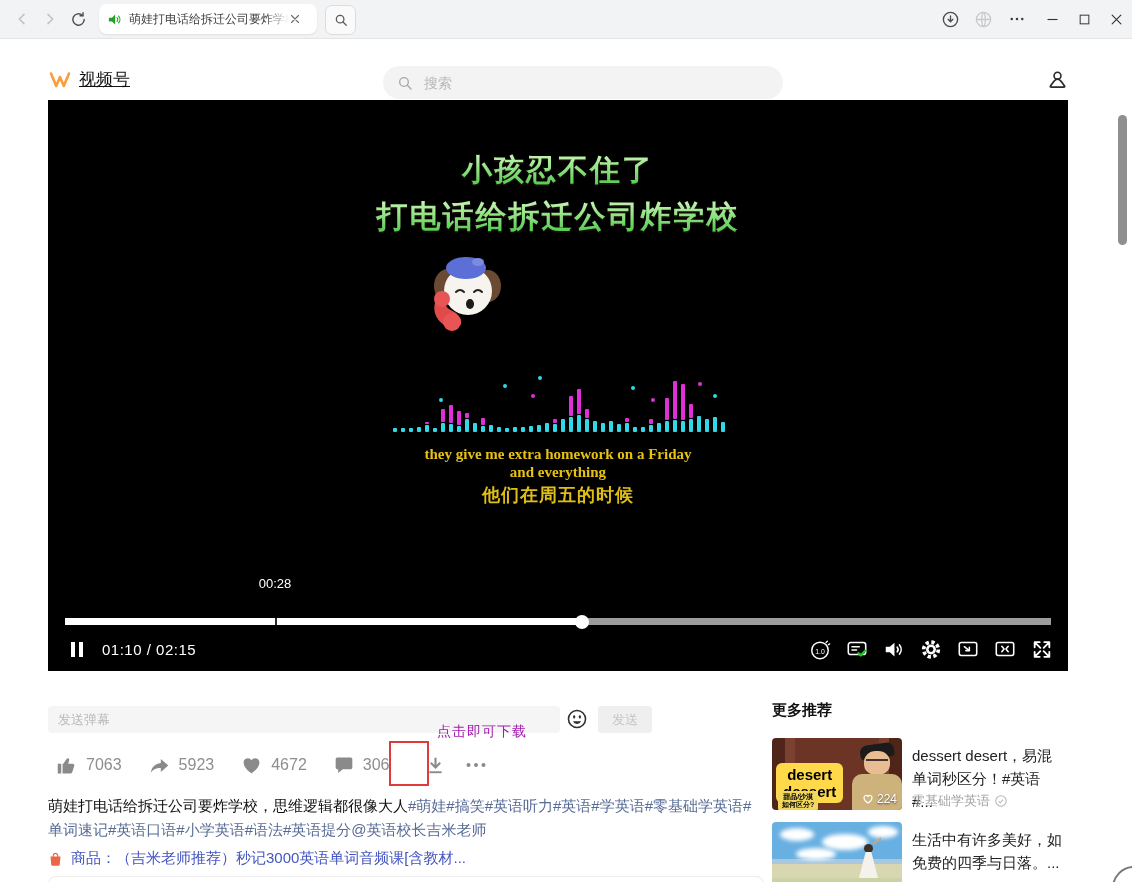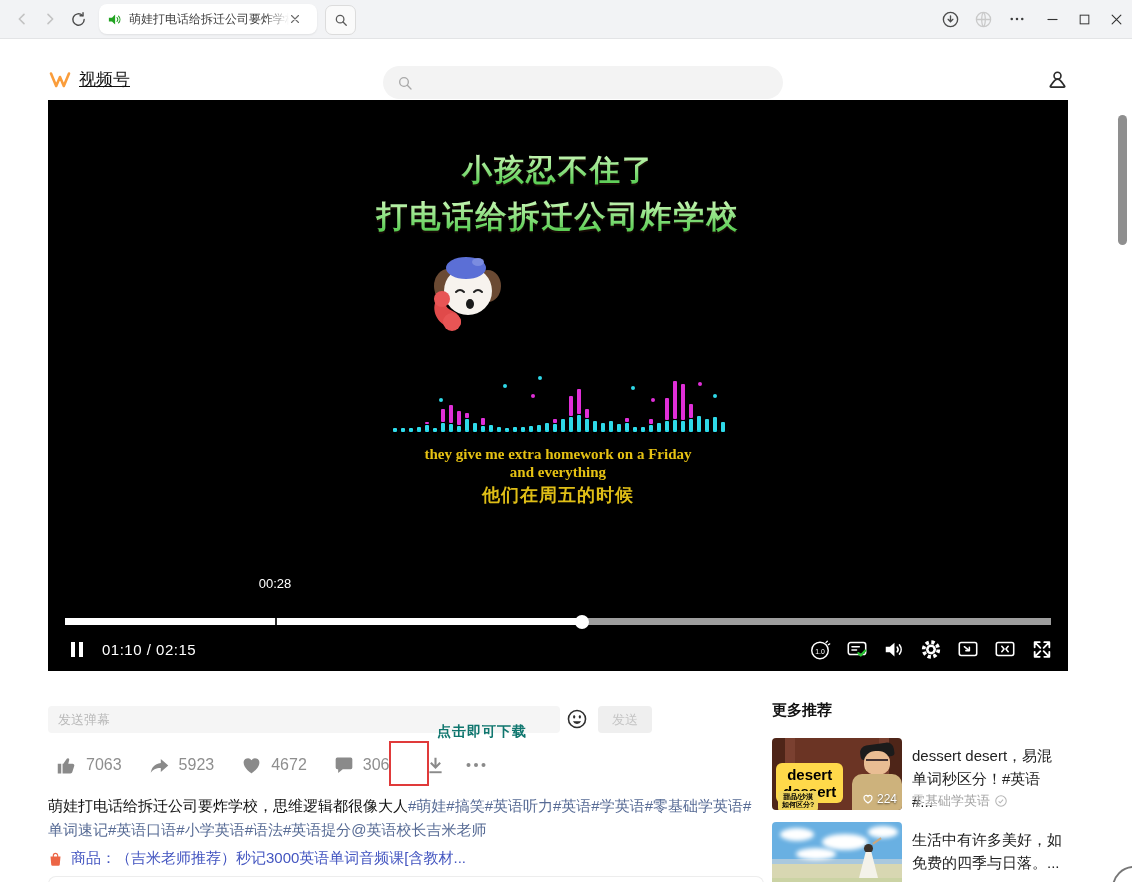--- a/index.html
+++ b/index.html
@@ -51,21 +51,21 @@
   .ctl{width:22px;height:22px;display:flex;align-items:center;justify-content:center;cursor:pointer;}
 
   
   #danmaku-input{left:48px;top:706px;width:512px;height:27px;background:#f5f5f5;border:0;border-radius:4px;outline:0;
     padding:0 10px;box-sizing:border-box;font-size:13px;color:#c2410c;font-family:"Liberation Sans","DejaVu Sans",sans-serif;}
   #danmaku-input::placeholder{color:#b9b9b9;}
   #send-btn{left:598px;top:706px;width:54px;height:27px;background:#efefef;border-radius:4px;display:flex;align-items:center;
     justify-content:center;font-size:13px;color:#c5c5c5;}
 
   
-  #dl-note{left:437px;top:723px;font-size:14px;font-weight:bold;color:#0f766e;letter-spacing:1px;}
+  #dl-note{left:437px;top:723px;font-size:14px;font-weight:normal;color:#a21caf;letter-spacing:1px;}
   #dl-box{left:389px;top:741px;width:40px;height:45px;border:2px solid #e03a3a;box-sizing:border-box;}
 
   
   #stats{left:56px;top:750px;height:30px;display:flex;align-items:center;text-align:center;}
   .stat{display:flex;align-items:center;gap:9px;margin-right:27px;cursor:pointer;}
   .stat-num{font-size:16px;color:#8e8e8e;}
   .sicon{fill:#8a8a8a;}
 
   
   #desc{left:48px;top:794px;width:716px;font-size:15px;line-height:24px;color:#111;}
@@ -174,20 +174,21 @@
       <path d="M3 4.5 L8.2 17 L12 8 L15.8 17 L21 4.5"></path>
     </svg>
     <span id="brand-text">视频号</span>
   </div>
 
   <div class="abs" id="site-search">
     <svg width="16" height="16" viewBox="0 0 24 24" fill="none" stroke="#a8a8a8" stroke-width="2" stroke-linecap="round" style="margin:0 9px 0 14px;">
         <circle cx="10.5" cy="10.5" r="6.5"></circle>
         <path d="M15.5 15.5L21 21"></path>
       </svg>
+    <input type="text" placeholder="搜索" style="">
   </div>
 
   <div class="abs" style="left:1046px;top:68px;">
     <svg width="23" height="24" viewBox="0 0 24 24" fill="none" stroke="#2b2b2b" stroke-width="1.7" stroke-linejoin="round">
         <circle cx="12" cy="7.5" r="3.6"></circle>
         <path d="M12 11.1c-3.2 0-5 4.2-7.4 7.2-.5.6 0 1.2.8 1.2h13.2c.8 0 1.3-.6.8-1.2-2.4-3-4.2-7.2-7.4-7.2z"></path>
       </svg>
   </div>
 
   <div class="abs" id="player">

